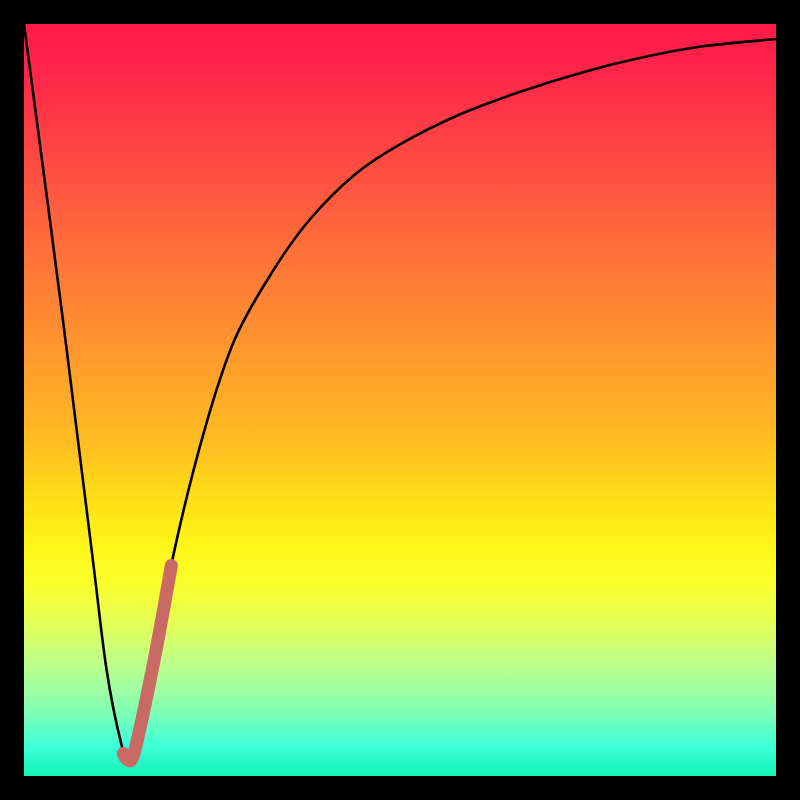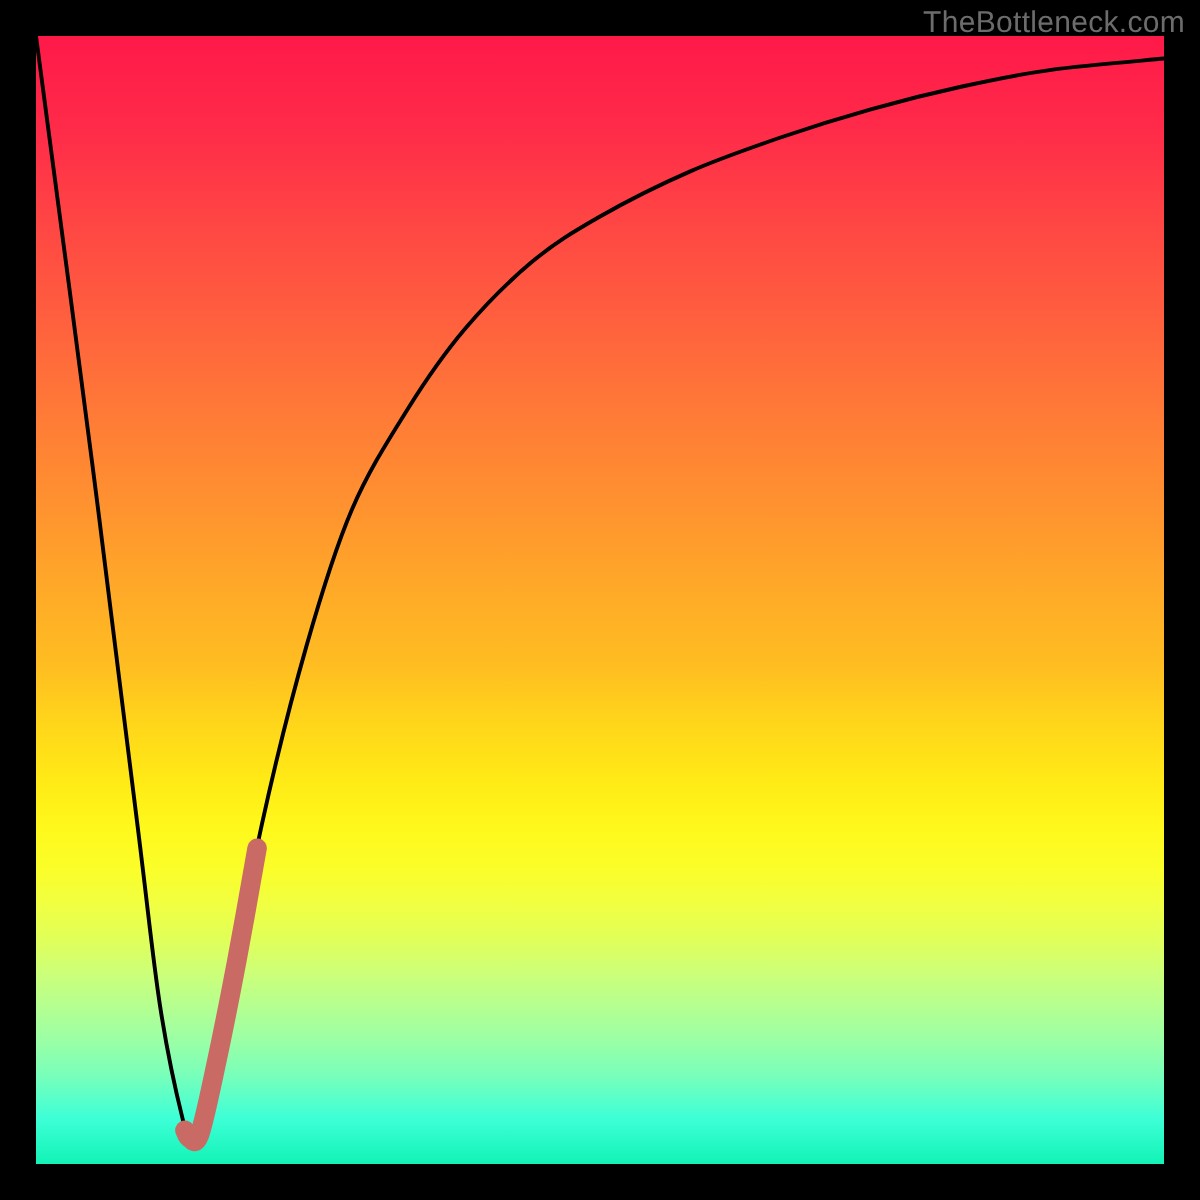--- a/index.html
+++ b/index.html
@@ -70,14 +70,13 @@
 </head>
 <body>
 
 <div class="frame">
   <div class="plot-area">
     <svg class="curves" viewBox="0 0 752 752" preserveAspectRatio="none">
       <path id="main-curve" fill="none" stroke-width="2.6" stroke-linecap="round" stroke-linejoin="round" d="M0,0 C6.266666666666667,47.626666666666665 26.32,198.02666666666664 37.6,285.76 C48.88,373.49333333333334 60.16,466.23999999999995 67.67999999999999,526.4 C75.19999999999999,586.56 77.70666666666666,614.1333333333333 82.72,646.72 C87.73333333333333,679.3066666666667 94,706.88 97.76,721.92 C101.52000000000001,736.9599999999999 102.77333333333335,736.96 105.28000000000002,736.96 C107.78666666666668,736.96 109.03999999999999,736.9599999999999 112.8,721.92 C116.56,706.88 121.57333333333334,679.3066666666667 127.84,646.72 C134.10666666666668,614.1333333333333 141.62666666666667,566.5066666666667 150.4,526.4 C159.17333333333335,486.2933333333333 170.45333333333332,441.1733333333333 180.48,406.08 C190.50666666666666,370.9866666666667 199.28000000000003,342.16 210.56000000000003,315.84000000000003 C221.84000000000003,289.52000000000004 235.6266666666667,268.2133333333333 248.16000000000003,248.15999999999997 C260.6933333333333,228.10666666666663 271.97333333333336,211.8133333333333 285.76,195.51999999999998 C299.5466666666666,179.22666666666666 315.84,162.9333333333333 330.88,150.39999999999998 C345.92,137.86666666666665 358.4533333333333,130.34666666666672 376,120.32000000000005 C393.5466666666667,110.2933333333334 416.1066666666666,99.01333333333336 436.15999999999997,90.24000000000001 C456.2133333333333,81.46666666666665 476.2666666666667,74.57333333333328 496.32000000000005,67.67999999999995 C516.3733333333334,60.78666666666661 536.4266666666667,54.51999999999998 556.48,48.879999999999995 C576.5333333333333,43.24000000000001 596.5866666666666,38.22666666666669 616.64,33.84000000000003 C636.6933333333334,29.453333333333376 654.24,25.693333333333403 676.8000000000001,22.56000000000006 C699.3600000000001,19.426666666666716 739.4666666666667,16.29333333333331 752,15.039999999999964" stroke="#000000"></path>
       <path id="highlight" fill="none" stroke-width="13" stroke-linecap="round" stroke-linejoin="round" d="M99.26400000000001,729.44 C99.76533333333334,730.3173333333334 100.64266666666667,734.2026666666666 102.272,734.704 C103.90133333333334,735.2053333333333 106.032,740.8453333333333 109.03999999999999,732.448 C112.04799999999999,724.0506666666666 116.184,703.6213333333334 120.32000000000001,684.32 C124.45600000000002,665.0186666666667 129.34400000000002,640.4533333333334 133.85600000000002,616.64 C138.36800000000002,592.8266666666666 145.136,553.9733333333332 147.392,541.4399999999999" stroke="#c96a65"></path>
     </svg>
   </div>
-  <div class="watermark">TheBottleneck.com</div>
 </div>
 
 </body></html>

